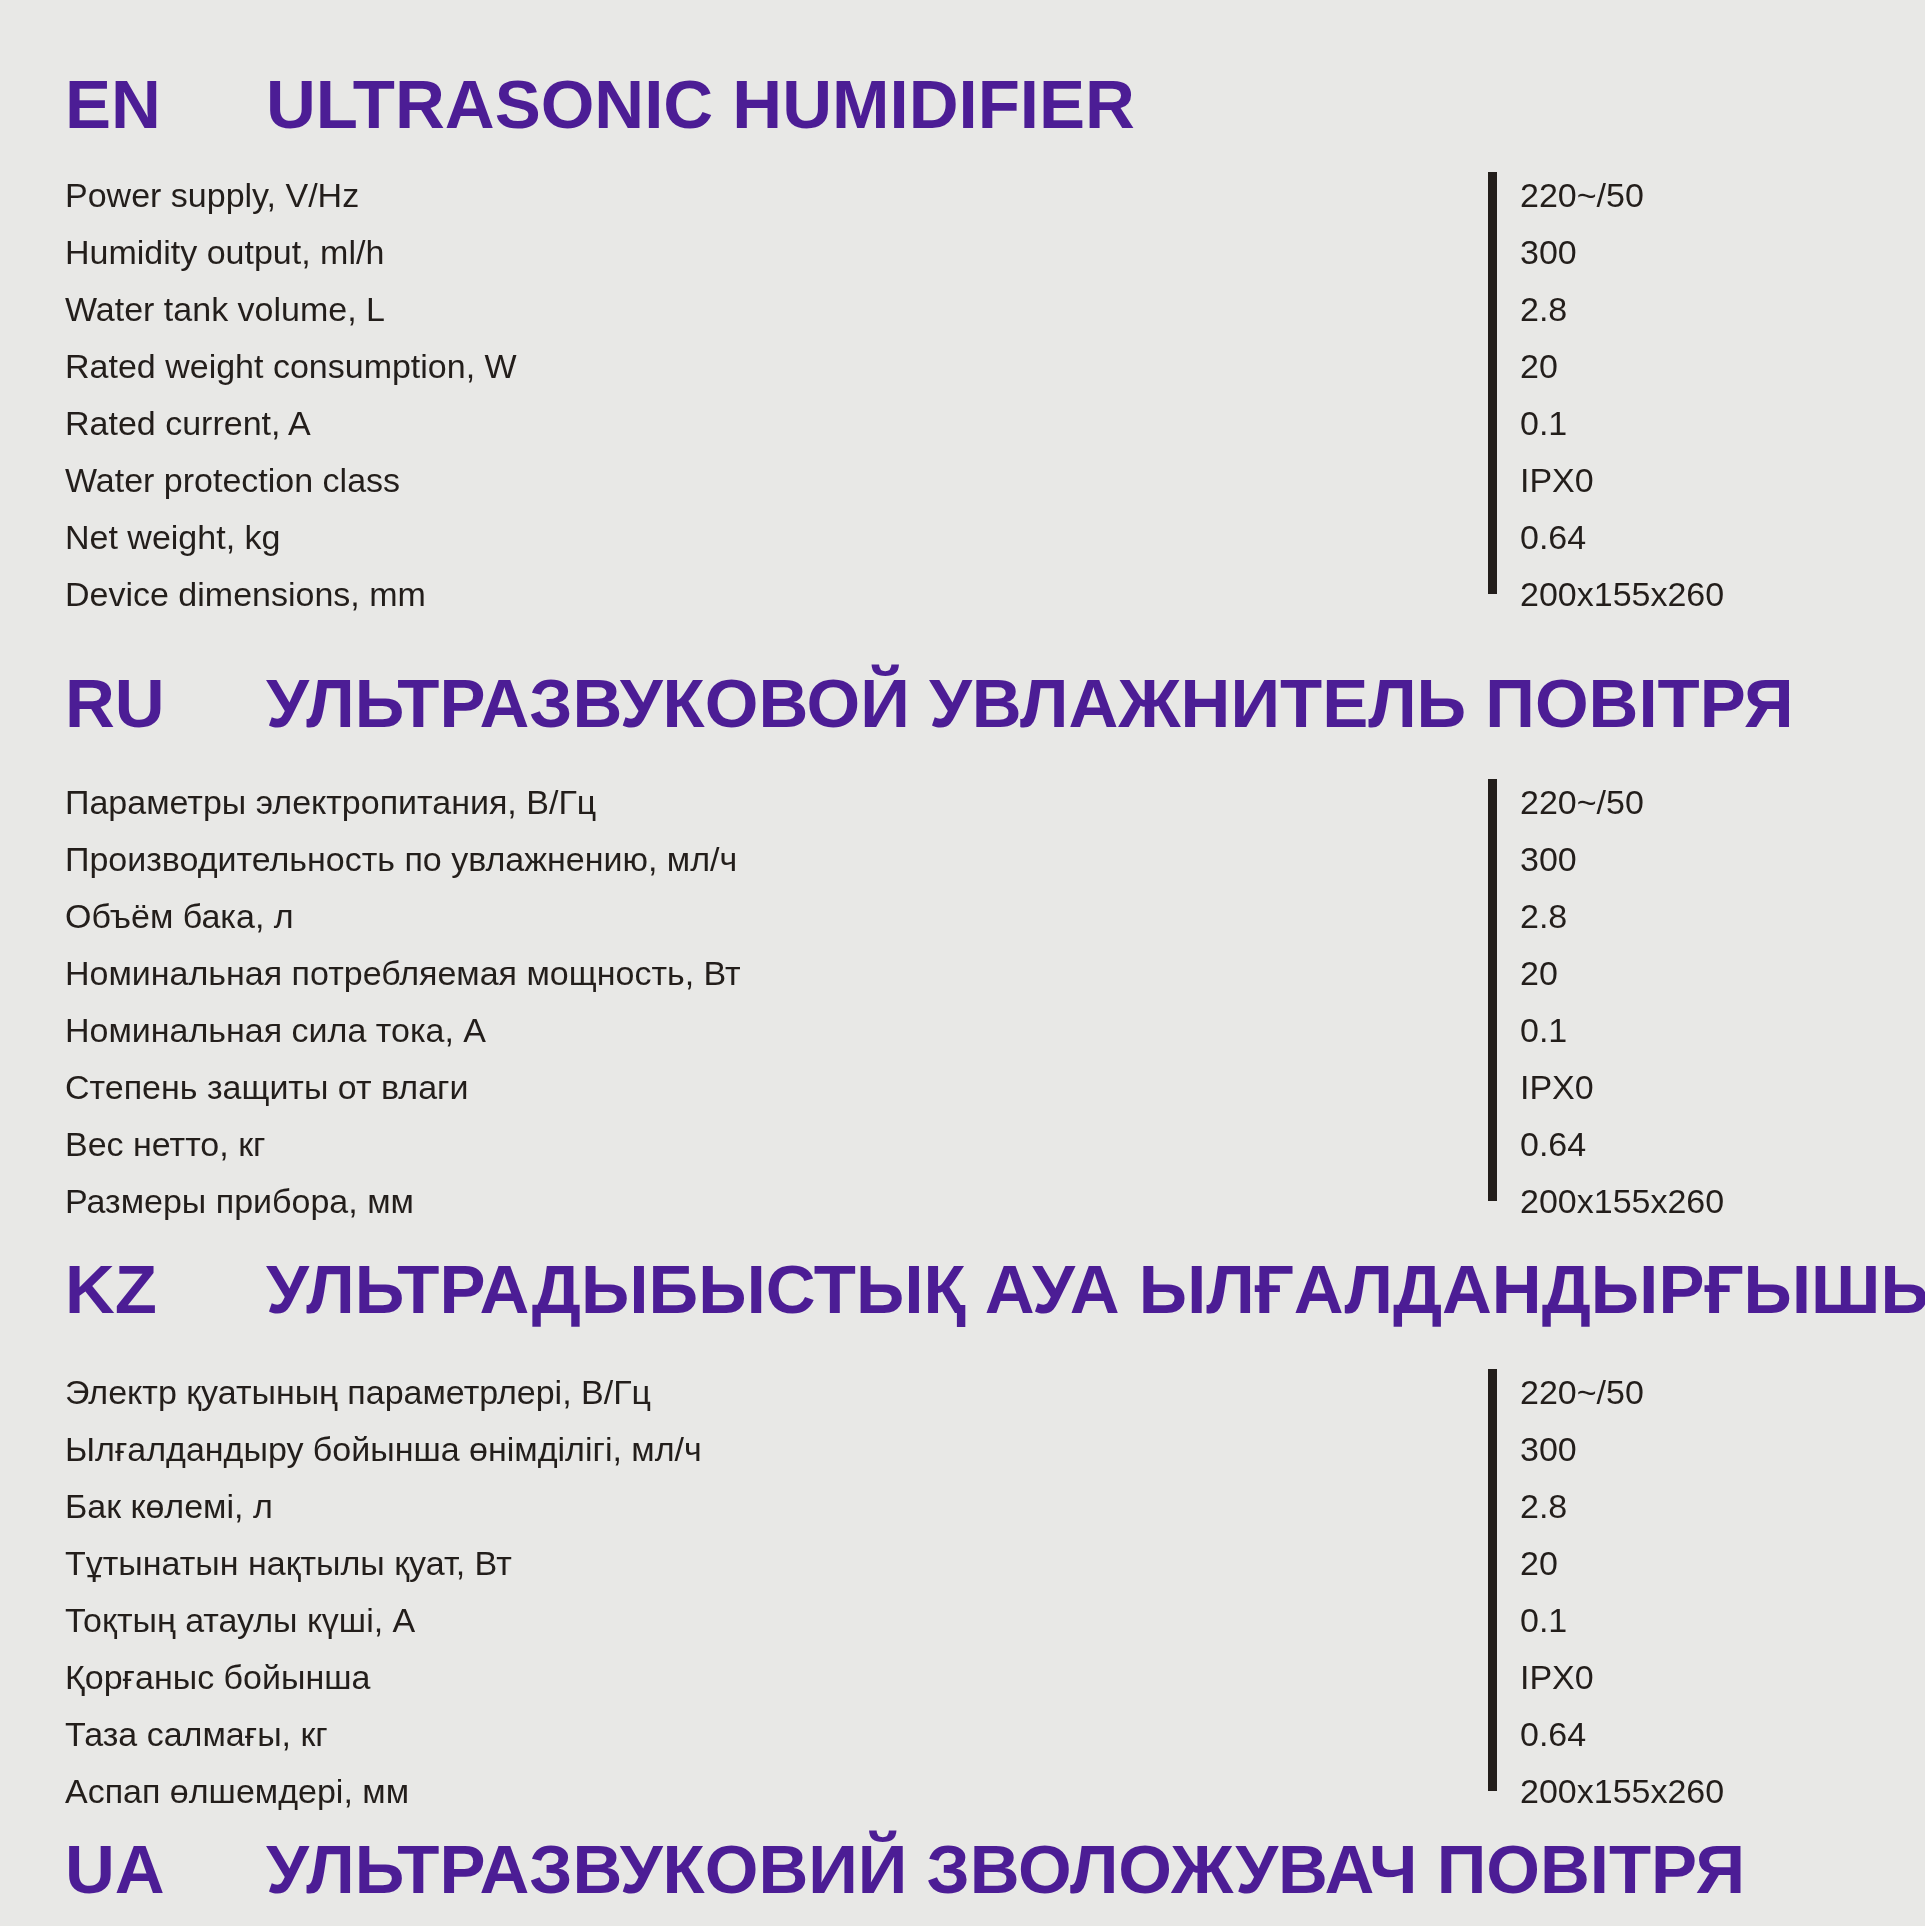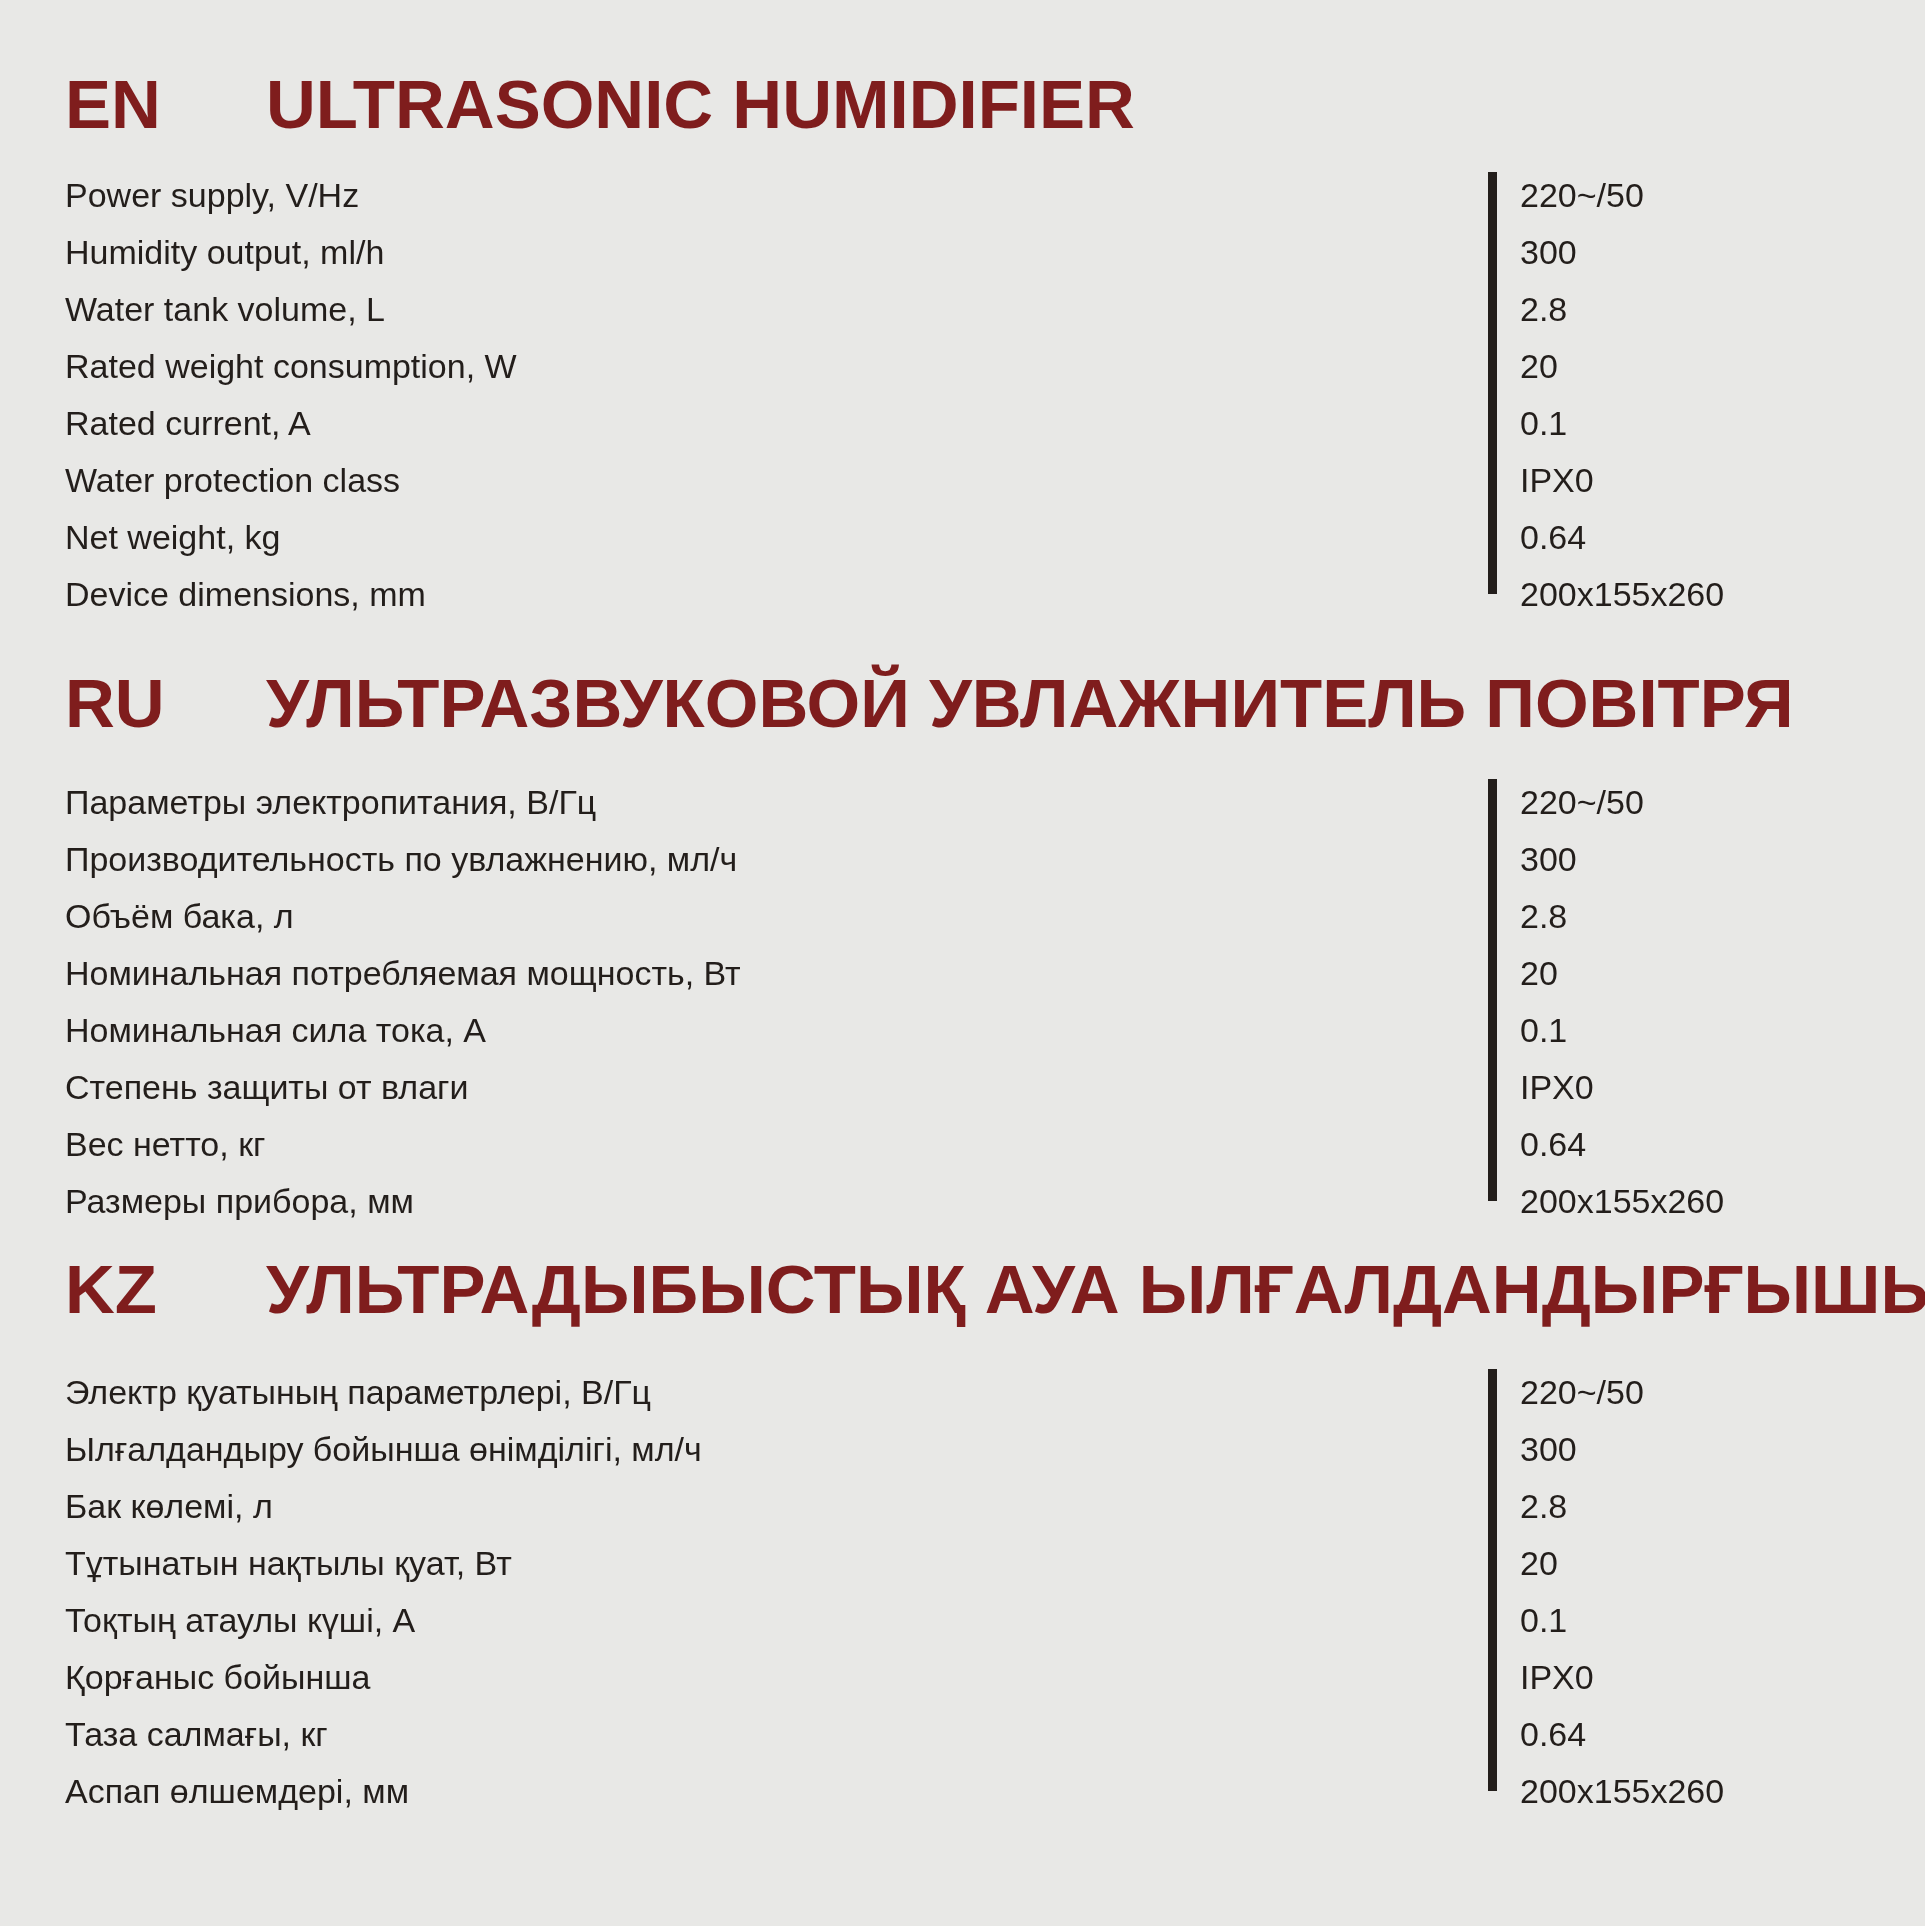--- a/index.html
+++ b/index.html
@@ -13,21 +13,21 @@
     width:1925px;height:1926px;
     overflow:hidden;
     background:#e8e8e6;
     color:#231e1b;
   }
   .section-header{
     position:absolute;left:0;width:1925px;height:81px;
     font-weight:bold;
     font-size:69px;
     line-height:1.0;
-    color:#7f1d1d;
+    color:#4c1d95;
     white-space:nowrap;
   }
   .section-header .code{position:absolute;left:65px;top:0;}
   .section-header .title{position:absolute;left:254px;top:0;margin-left:12px;}
   .rows{
     position:absolute;left:65px;width:1860px;
   }
   .row{
     position:relative;
     height:57px;
@@ -162,15 +162,19 @@
     <div class="row">
       <span class="lbl">Таза салмағы, кг</span>
       <span class="value">0.64</span>
     </div>
     <div class="row">
       <span class="lbl">Аспап өлшемдері, мм</span>
       <span class="value">200x155x260</span>
     </div>
   </div>
 
+  <div class="section-header" style="top:1835px">
+    <span class="code">UA</span>
+    <span class="title">УЛЬТРАЗВУКОВИЙ ЗВОЛОЖУВАЧ ПОВІТРЯ</span>
+  </div>
 
 </div>
 
 
 </body></html>

